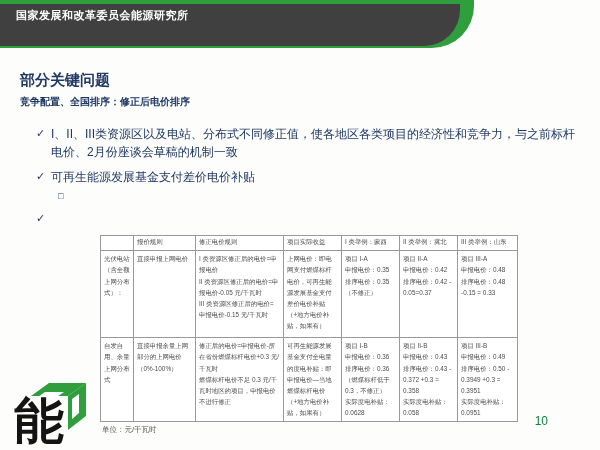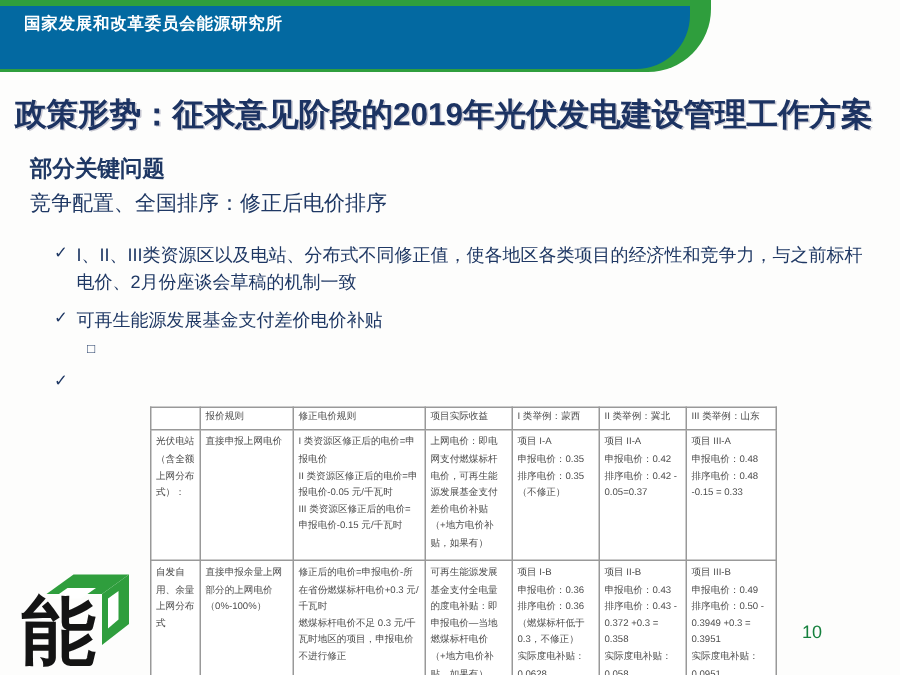--- a/index.html
+++ b/index.html
@@ -1,30 +1,30 @@
 <!DOCTYPE html>
 <html><head>
 <meta charset="utf-8">
 <style>
   html,body{margin:0;padding:0;background:#ffffff;}
   .stage{position:relative;width:600px;height:450px;background:#fdfdfc;overflow:hidden;
          font-family:"Liberation Sans","DejaVu Sans",sans-serif;}
   
   .band-green{position:absolute;top:0;left:0;width:474px;height:48px;background:#2f9e3d;
               border-radius:0 0 42px 0;}
-  .band-dark{position:absolute;top:4px;left:0;width:460px;height:42px;background:#0369a1;
+  .band-dark{position:absolute;top:4px;left:0;width:460px;height:42px;background:#404040;
              border-radius:0 0 36px 0;color:#ffffff;padding:4px 0 0 16px;box-sizing:border-box;}
   .org-zh{font-size:11px;font-weight:bold;letter-spacing:0.5px;}
   .org-en{font-size:9.5px;font-weight:bold;margin-top:2px;}
   
   .content{position:absolute;top:58px;left:0;width:600px;color:#1f3864;}
   .title{margin:6px 8px 0 10px;font-size:21px;line-height:1.25;font-weight:bold;color:#1c3362;
          text-shadow:1px 1px 0 rgba(40,40,80,0.25);letter-spacing:0px;}
   .section-label{margin:13px 0 0 20px;font-size:15px;font-weight:bold;}
-  .subsection{margin:5px 0 16px 20px;font-size:14px;font-weight:normal;}
+  .subsection{margin:5px 0 16px 20px;font-size:10px;font-weight:bold;}
   .bullet{display:flex;margin:7px 14px 0 36px;font-size:12px;line-height:1.5;}
   .bullet .chk{width:15px;flex:0 0 15px;font-size:11px;}
   .sub-bullet{display:flex;margin:3px 14px 0 58px;font-size:10.5px;line-height:1.4;}
   .sub-bullet .sq{width:11px;flex:0 0 11px;font-size:9px;padding-top:1px;}
   
   .price-table{margin:9px 0 0 100px;width:417px;border-collapse:collapse;table-layout:fixed;
                font-size:6.4px;color:#4c4c4c;background:#ffffff;}
   .price-table th,.price-table td{border:1px solid #999999;padding:2px 3px;vertical-align:top;
                text-align:left;font-weight:normal;white-space:pre-line;line-height:1.75;
                overflow:hidden;}
@@ -40,21 +40,20 @@
 <body>
 
 <div class="stage">
 
   <div class="band-green"></div>
   <div class="band-dark">
     <div class="org-zh">国家发展和改革委员会能源研究所</div>
   </div>
 
   <div class="content">
-    <div class="title">政策形势：征求意见阶段的2019年光伏发电建设管理工作方案</div>
     <div class="section-label">部分关键问题</div>
     <div class="subsection">竞争配置、全国排序：修正后电价排序</div>
 
     <div class="bullet">
       <span class="chk">✓</span>
       <span>I、II、III类资源区以及电站、分布式不同修正值，使各地区各类项目的经济性和竞争力，与之前标杆电价、2月份座谈会草稿的机制一致</span>
     </div>
     <div class="bullet">
       <span class="chk">✓</span>
       <span>可再生能源发展基金支付差价电价补贴</span>

